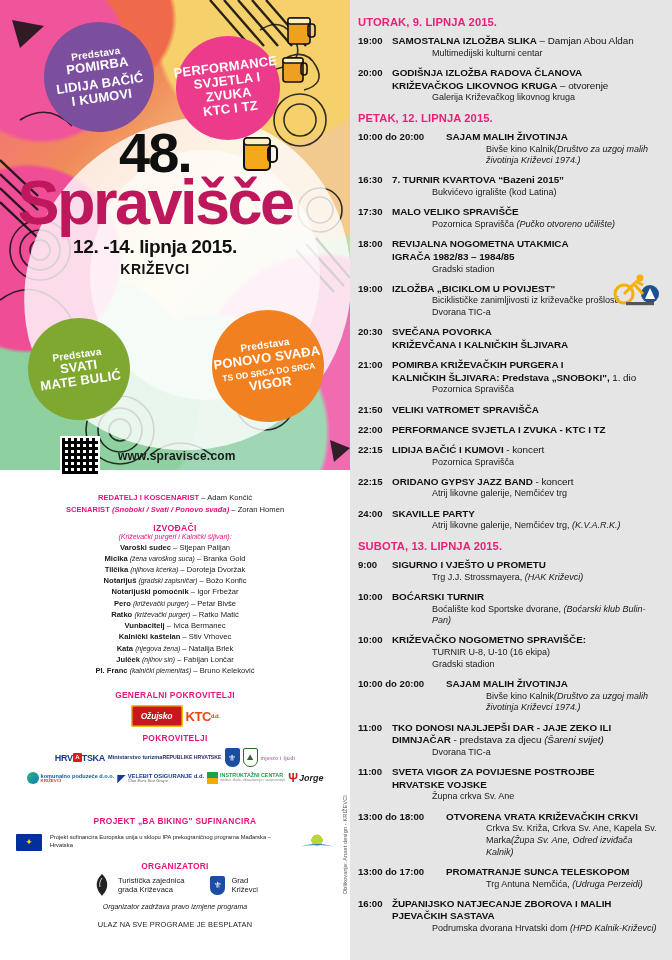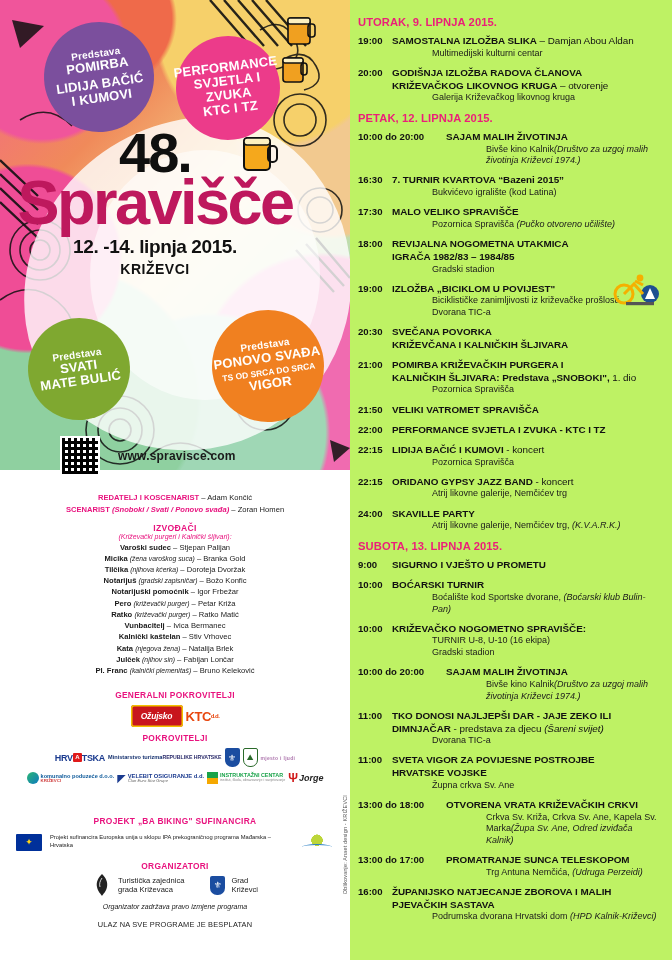--- a/index.html
+++ b/index.html
@@ -135,21 +135,21 @@
   .note-up { font-size: 7.4px; color: #1a1a1a; margin-top: 10px; letter-spacing: .2px; }
 
   .designer {
     position: absolute; right: 2px; bottom: 66px;
     font-size: 5.4px; color: #555;
     writing-mode: vertical-rl; transform: rotate(180deg);
     letter-spacing: .2px;
   }
 
   
-  .right { width: 322px; height: 960px; padding: 14px 10px 8px 8px; position: relative; background:#bef264; }
+  .right { width: 322px; height: 960px; padding: 14px 10px 8px 8px; position: relative; background:#e5e5e5; }
   .day-head { font-size: 11.2px; font-weight: bold; color: #ec1e79; letter-spacing: .1px; margin: 8px 0 7px; }
   .day-head.first { margin-top: 2px; }
   .ev { display: flex; margin-bottom: 7.5px; }
   .ev-time { font-size: 9.6px; font-weight: bold; color: #111; flex: 0 0 auto; padding-right: 5px; white-space: nowrap; }
   .ev-time.wide { width: 88px; }
   .ev-time.narrow { width: 34px; }
   .ev-body { flex: 1 1 auto; }
   .ev-title { font-size: 9.9px; font-weight: bold; color: #111; line-height: 1.28; letter-spacing: -.05px; }
   .ev-title .reg { font-weight: normal; }
   .ev-sub { font-size: 9px; color: #1a1a1a; line-height: 1.3; padding-left: 40px; }
@@ -268,21 +268,21 @@
       </div>
 
       <div class="sec-head">IZVOĐAČI</div>
       <div class="sec-sub">(Križevački purgeri i Kalnički šljivari):</div>
       <div id="cast-list">
           <div class="cast"><b>Varoški sudec</b><span> – Stjepan Palijan</span></div>
           <div class="cast"><b>Micika</b> <i>(žena varoškog suca)</i><span> – Branka Gold</span></div>
           <div class="cast"><b>Tilčika</b> <i>(njihova kćerka)</i><span> – Doroteja Dvoržak</span></div>
           <div class="cast"><b>Notarijuš</b> <i>(gradski zapisničar)</i><span> – Božo Konfic</span></div>
           <div class="cast"><b>Notarijuški pomoćnik</b><span> – Igor Frbežar</span></div>
-          <div class="cast"><b>Pero</b> <i>(križevački purger)</i><span> – Petar Križa</span></div>
+          <div class="cast"><b>Pero</b> <i>(križevački purger)</i><span> – Petar Bivše</span></div>
           <div class="cast"><b>Ratko</b> <i>(križevački purger)</i><span> – Ratko Matić</span></div>
           <div class="cast"><b>Vunbacitelj</b><span> – Ivica Bermanec</span></div>
           <div class="cast"><b>Kalnički kaštelan</b><span> – Stiv Vrhovec</span></div>
           <div class="cast"><b>Kata</b> <i>(njegova žena)</i><span> – Natalija Brlek</span></div>
           <div class="cast"><b>Julček</b> <i>(njihov sin)</i><span> – Fabijan Lončar</span></div>
           <div class="cast"><b>Pl. Franc</b> <i>(kalnički plemenitaš)</i><span> – Bruno Keleković</span></div>
         </div>
     </div>
 
     <div class="sponsors">
@@ -472,20 +472,21 @@
           <div class="ev-body">
             <div class="ev-title"><span>SKAVILLE PARTY</span></div>
             <div class="ev-sub"><span>Atrij likovne galerije, Nemčićev trg, </span><span class="it">(K.V.A.R.K.)</span></div>
           </div>
         </div>
         <div class="day-head">SUBOTA, 13. LIPNJA 2015.</div>
         <div class="ev">
           <div class="ev-time narrow">9:00</div>
           <div class="ev-body">
             <div class="ev-title"><span>SIGURNO I VJEŠTO U PROMETU</span></div>
+            <div class="ev-sub"><span>Trg J.J. Strossmayera, </span><span class="it">(HAK Križevci)</span></div>
           </div>
         </div>
         <div class="ev">
           <div class="ev-time narrow">10:00</div>
           <div class="ev-body">
             <div class="ev-title"><span>BOĆARSKI TURNIR</span></div>
             <div class="ev-sub"><span>Boćalište kod Sportske dvorane, </span><span class="it">(Boćarski klub Bulin-Pan)</span></div>
           </div>
         </div>
         <div class="ev">

